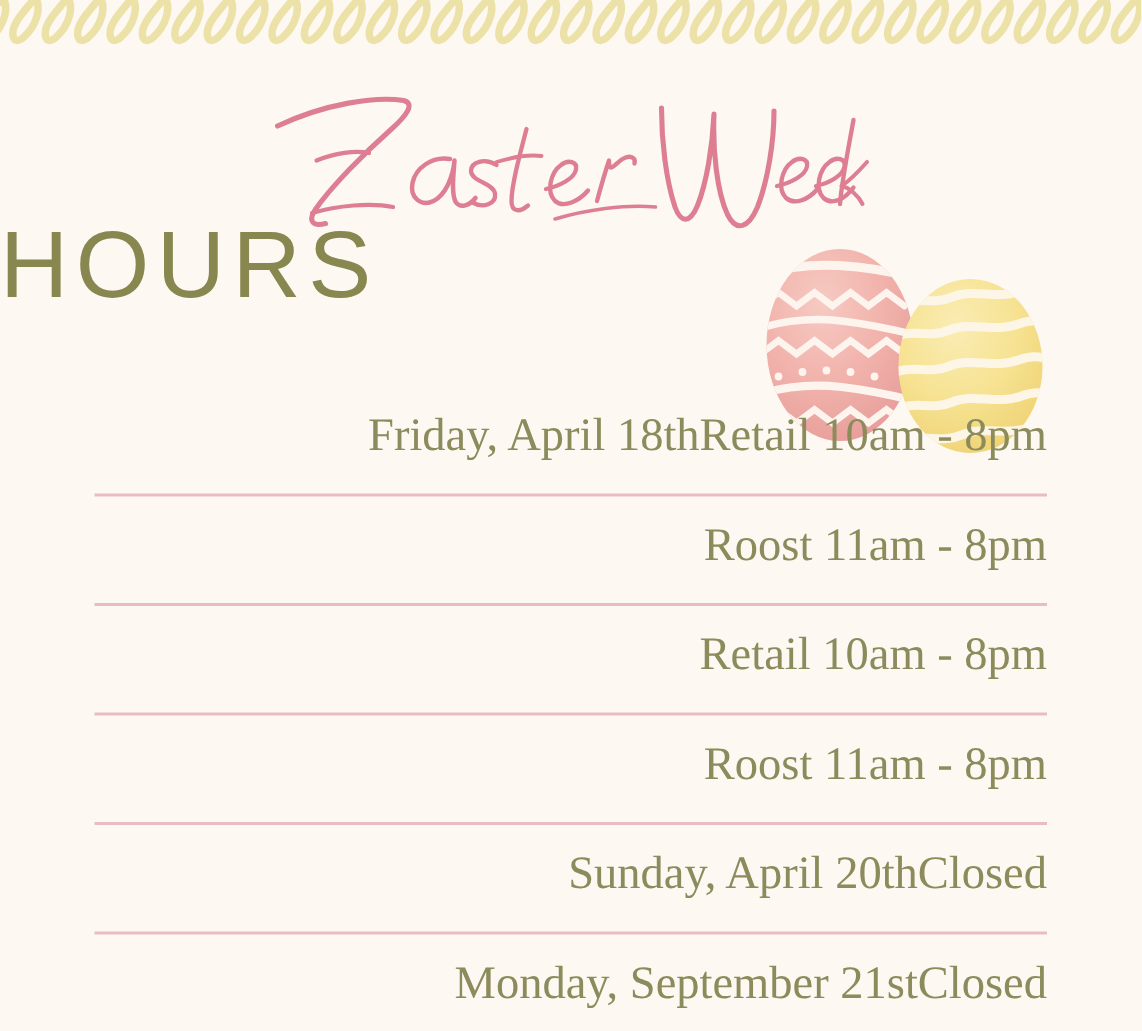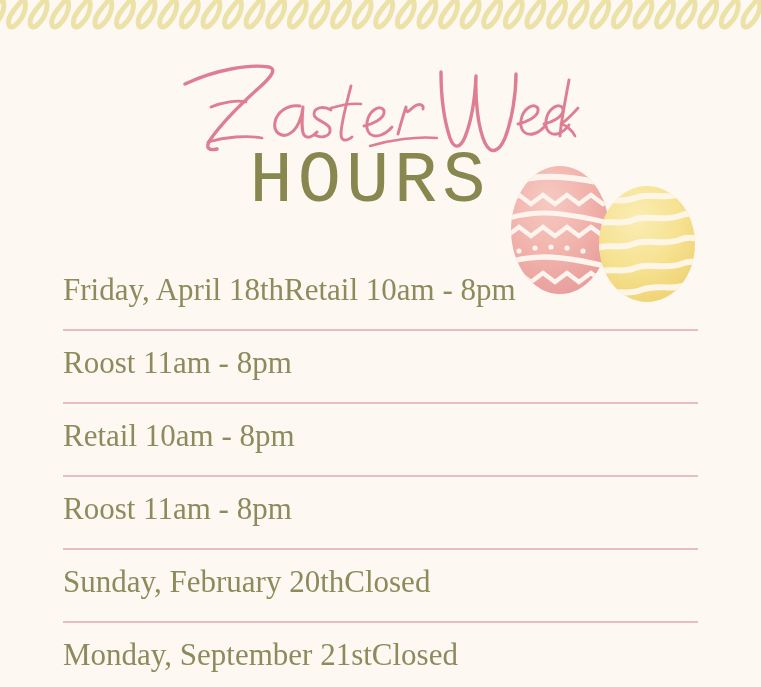--- a/index.html
+++ b/index.html
@@ -50,23 +50,22 @@
     width: 420px;
     height: 120px;
   }
   #script-title svg { display: block; overflow: visible; }
 
   #hours-word {
     position: absolute;
     left: 0;
     top: 100px;
     width: 740px;
-    text-align: center;
-    font-family: Liberation Mono, monospace;
-    font-size: 72px;
+    font-family: Liberation Sans, sans-serif;
+    font-size: 63px;
     line-height: 1;
     letter-spacing: 5px;
     color: #87874f;
     font-weight: 400;
     white-space: nowrap;
   }
 
   #eggs {
     position: absolute;
     left: 505px;
@@ -82,21 +81,21 @@
     left: 63px;
     top: 258px;
     width: 635px;
   }
 
   .row {
     position: relative;
     height: 73px;
     display: flex;
     align-items: flex-start;
-    justify-content: flex-start;
+    justify-content: flex-end;
     border-bottom: 2px solid #e9bcc3;
     box-sizing: border-box;
   }
 
   .row .day,
   .row .hours {
     font-family: "Liberation Serif", serif;
     font-size: 31px;
     line-height: 1;
     color: #8b8b5b;
@@ -261,21 +260,21 @@
     <div class="row">
       <span class="hours">Retail 10am - 8pm</span>
     </div>
 
     <div class="row sub">
       <span class="day"></span>
       <span class="hours">Roost 11am - 8pm</span>
     </div>
 
     <div class="row">
-      <span class="day">Sunday, February 20th</span>
+      <span class="day">Sunday, April 20th</span>
       <span class="hours">Closed</span>
     </div>
 
     <div class="row">
       <span class="day">Monday, September 21st</span>
       <span class="hours">Closed</span>
     </div>
 
   </div>
 </div>

